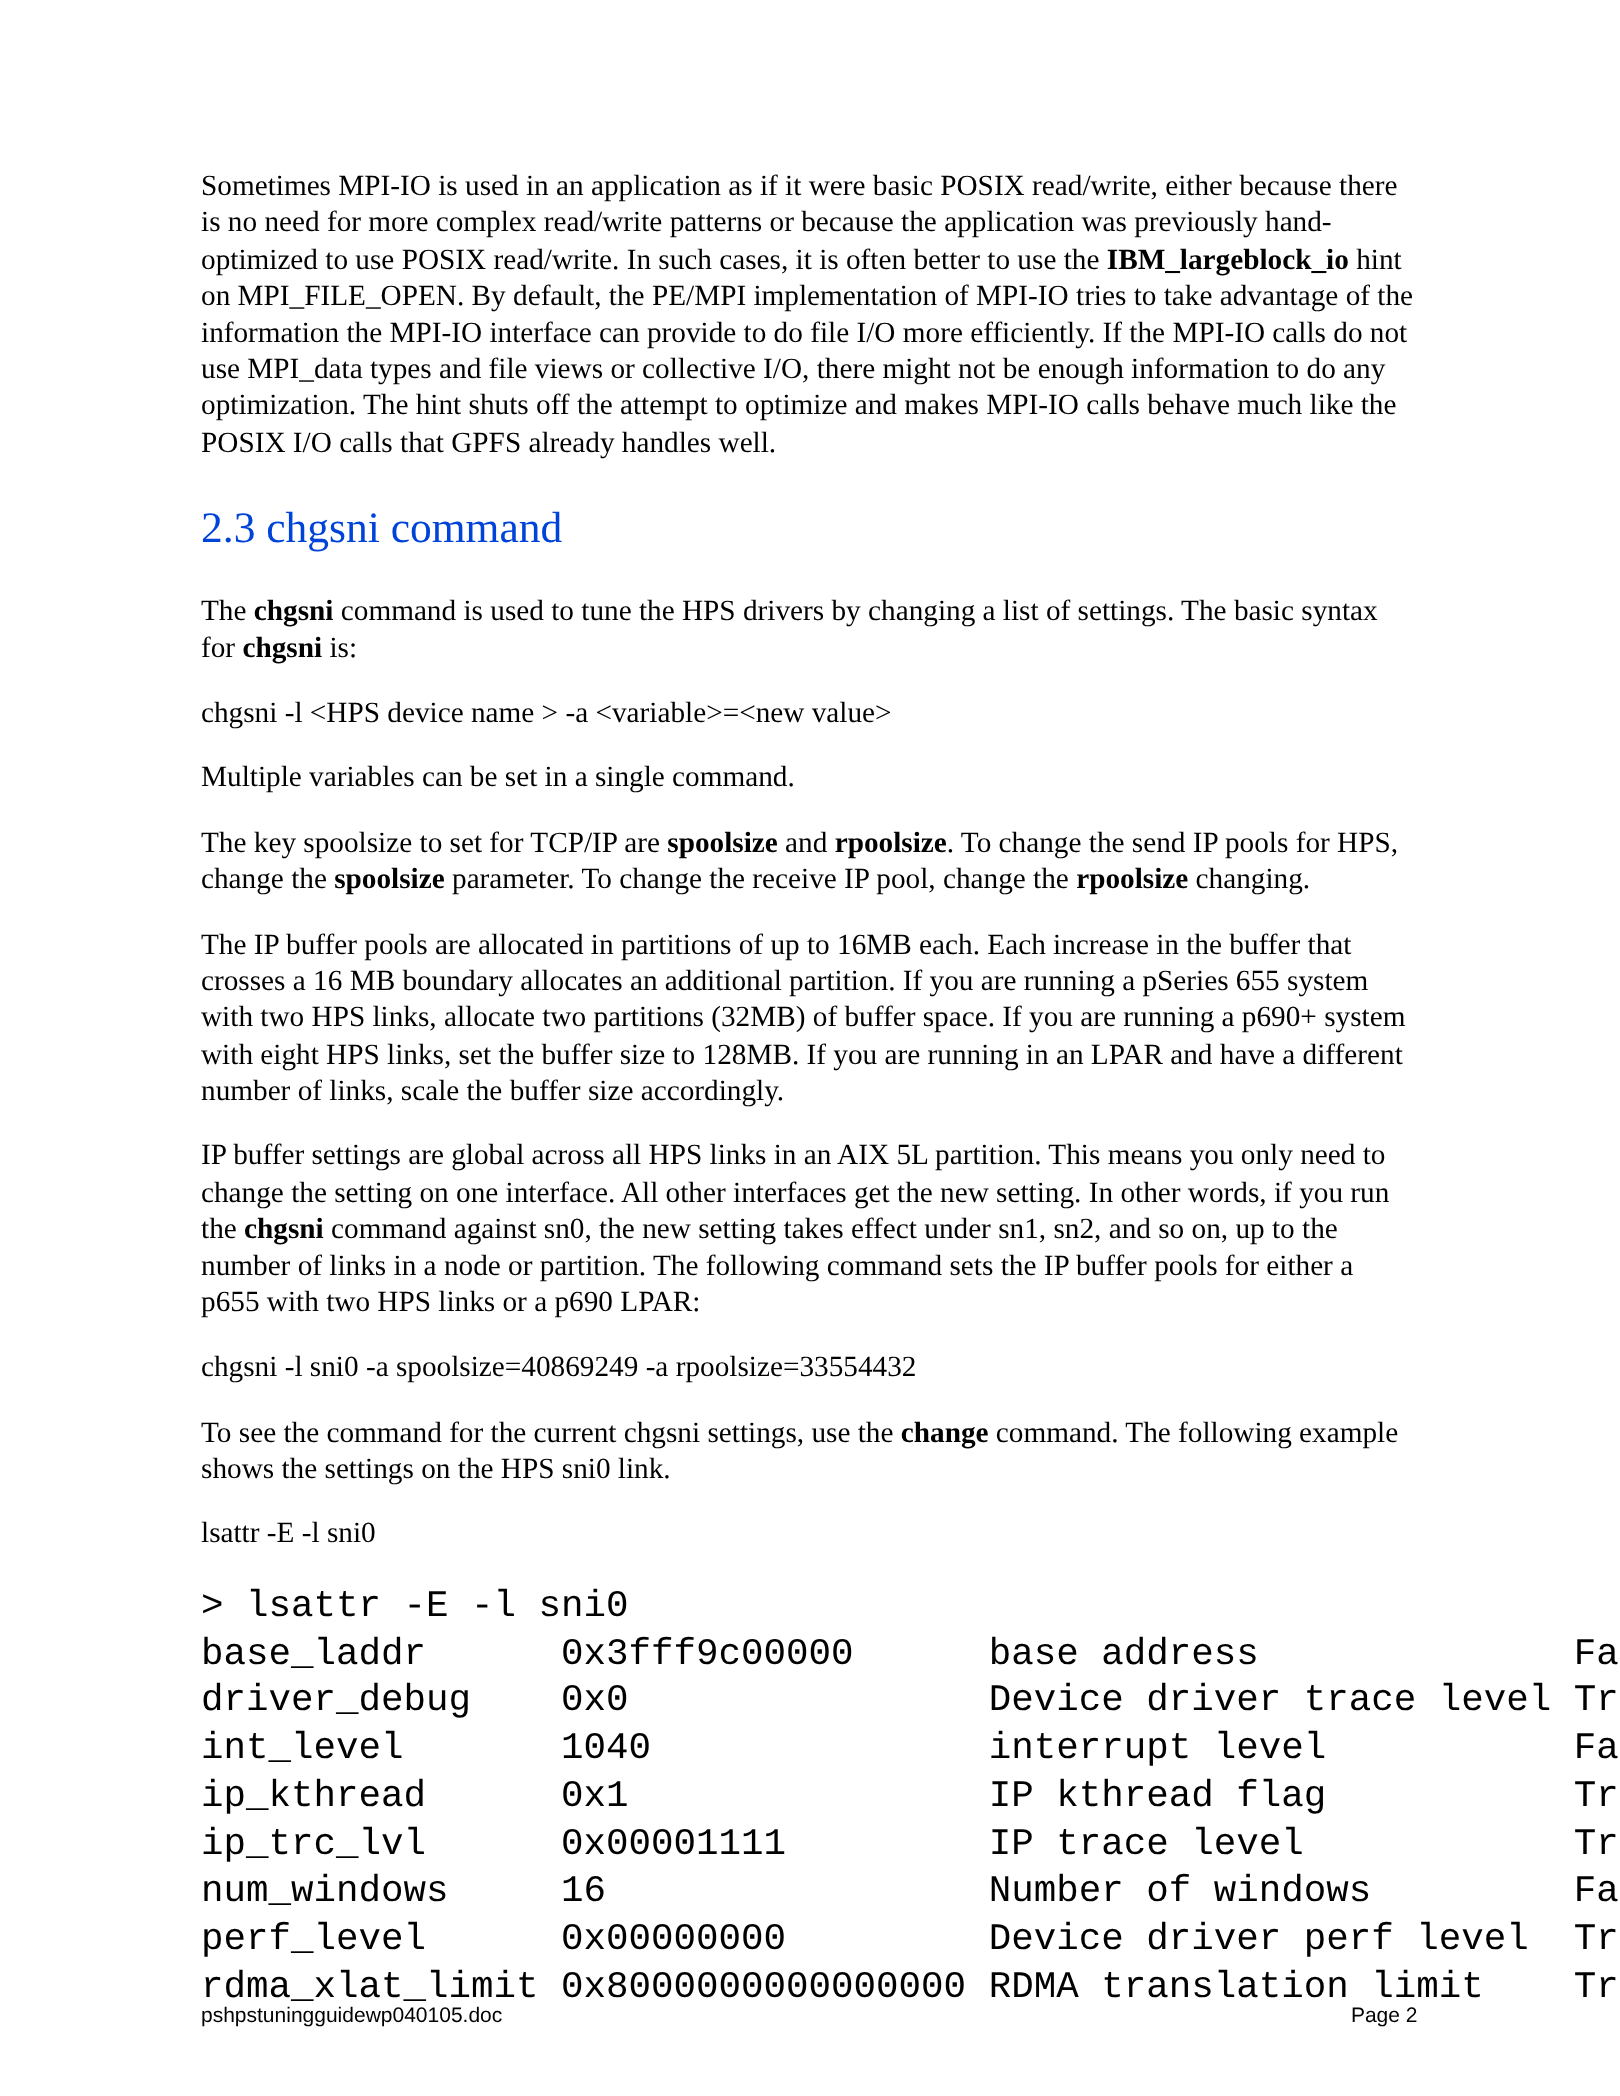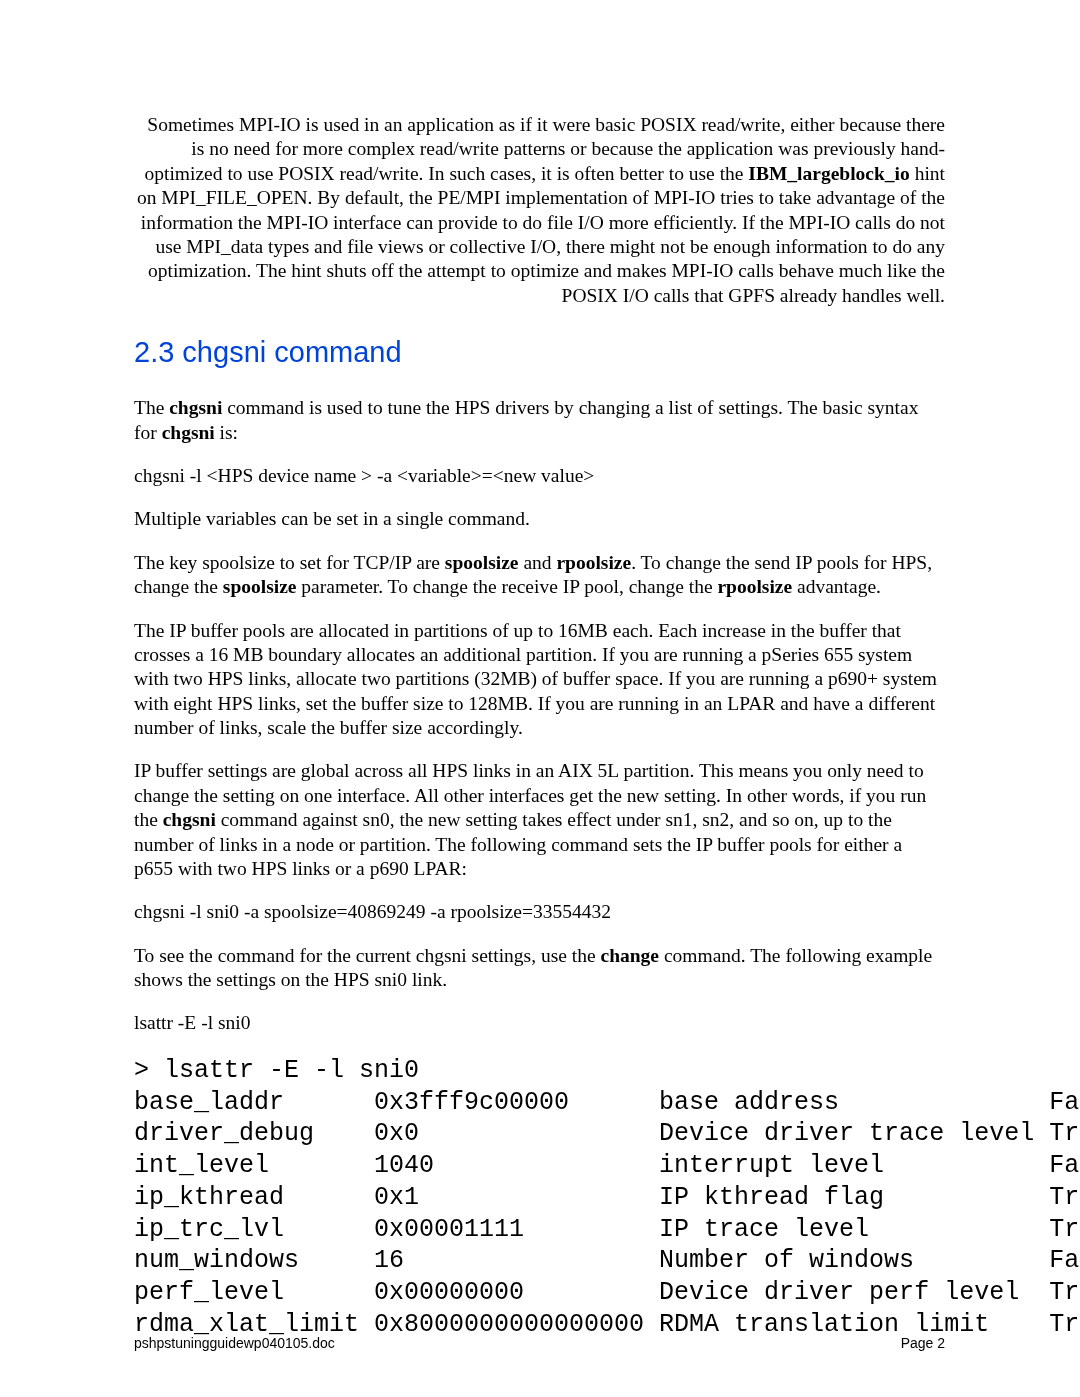--- a/index.html
+++ b/index.html
@@ -8,23 +8,23 @@
       height: 1397px;
       background: #fff;
       font-family: "Times New Roman", Times, serif;
       font-size: 19.5px;
       color: #000;
       line-height: 1.25;
       padding: 113px 135px 0 134px;
       position: relative;
     }
     .para { margin-bottom: 19px; }
-    .intro-para { margin-bottom: 26px; text-align: right; }
+    .intro-para { margin-bottom: 26px; }
     .heading2 {
-      font-family: Liberation Sans, sans-serif;
+      font-family: Liberation Serif, serif;
       color: #0043d9;
       font-size: 29px;
       font-weight: normal;
       margin-top: 8px;
       margin-bottom: 26px;
     }
     .bold { font-weight: bold; }
     .output-table {
       font-family: "Courier New", Courier, monospace;
       font-size: 25px;
@@ -54,21 +54,21 @@
 
 <p class="para">
   <span>The </span><span class="bold">chgsni</span><span> command is used to tune the HPS drivers by changing a list of settings.  The basic syntax for </span><span class="bold">chgsni</span><span> is:</span>
 </p>
 
 <p class="para">chgsni -l &lt;HPS device name &gt; -a &lt;variable&gt;=&lt;new value&gt;</p>
 
 <p class="para">Multiple variables can be set in a single command.</p>
 
 <p class="para">
-  <span>The key spoolsize to set for TCP/IP are </span><span class="bold">spoolsize</span><span> and </span><span class="bold">rpoolsize</span><span>.  To change the send IP pools for HPS, change the </span><span class="bold">spoolsize</span><span> parameter.  To change the receive IP pool, change the </span><span class="bold">rpoolsize</span><span> advantage.</span>
+  <span>The key spoolsize to set for TCP/IP are </span><span class="bold">spoolsize</span><span> and </span><span class="bold">rpoolsize</span><span>.  To change the send IP pools for HPS, change the </span><span class="bold">spoolsize</span><span> parameter.  To change the receive IP pool, change the </span><span class="bold">rpoolsize</span><span> changing.</span>
 </p>
 
 <p class="para">The IP buffer pools are allocated in partitions of up to 16MB each. Each increase in the buffer that crosses a 16 MB boundary allocates an additional partition.  If you are running a pSeries 655 system with two HPS links, allocate two partitions (32MB) of buffer space.  If you are running a p690+ system with eight HPS links, set the buffer size to 128MB.  If you are running in an LPAR and have a different number of links, scale the buffer size accordingly.</p>
 
 <p class="para">
   <span>IP buffer settings are global across all HPS links in an AIX 5L partition.  This means you only need to change the setting on one interface.  All other interfaces get the new setting. In other words, if you run the </span><span class="bold">chgsni</span><span> command against sn0, the new setting takes effect under sn1, sn2, and so on, up to the number of links in a node or partition.  The following command sets the IP buffer pools for either a p655 with two HPS links or a p690 LPAR:</span>
 </p>
 
 <p class="para">chgsni -l sni0 -a  spoolsize=40869249 -a rpoolsize=33554432</p>
 

